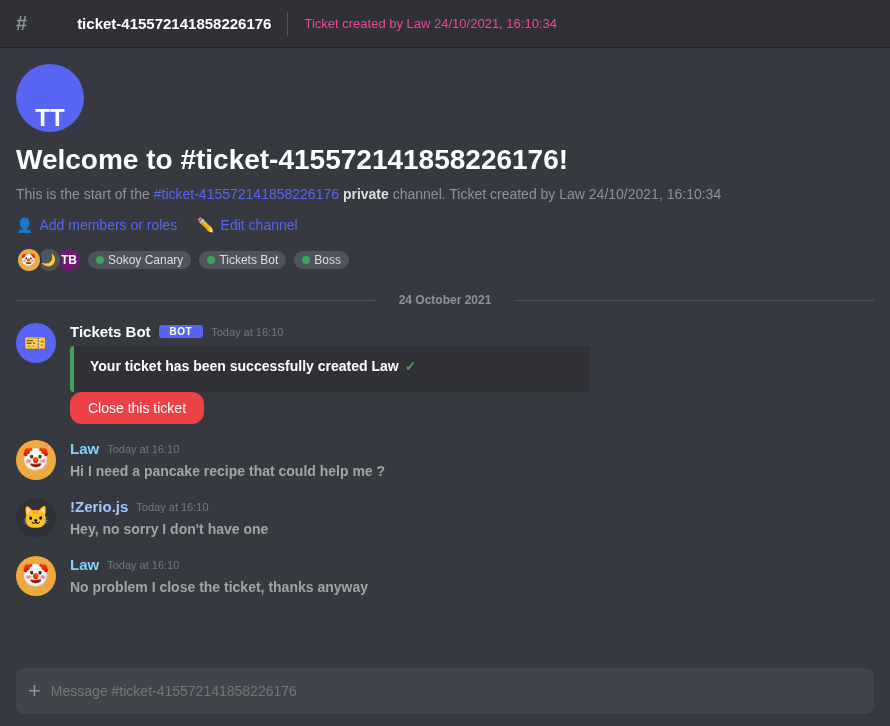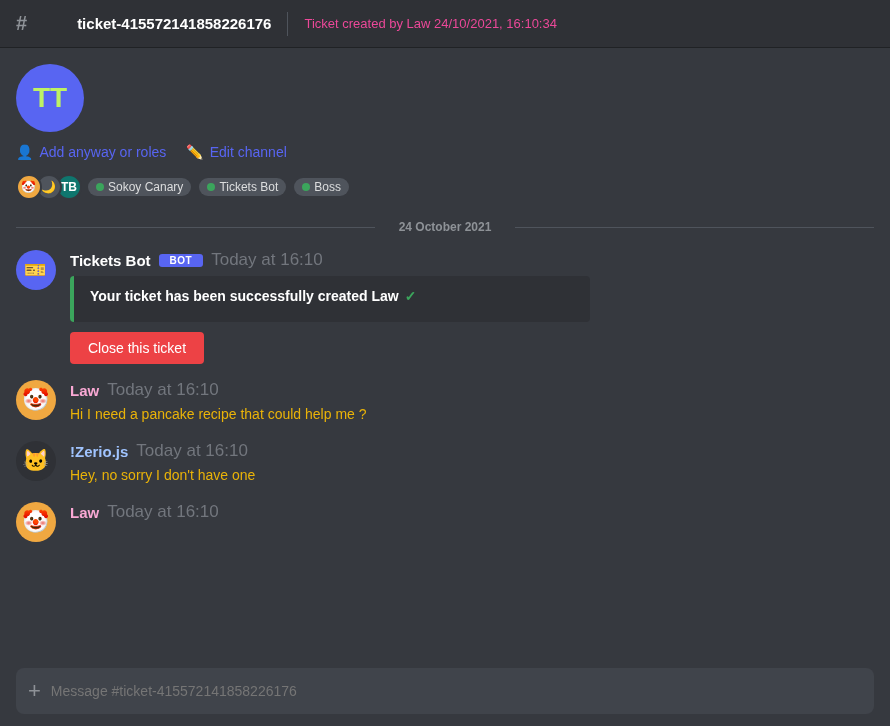--- a/index.html
+++ b/index.html
@@ -64,25 +64,25 @@
       padding: 16px 16px 0 16px;
     }
 
     
     .welcome-icon {
       width: 68px;
       height: 68px;
       background: #5865f2;
       border-radius: 50%;
       display: flex;
-      align-items: center;
+      align-items: flex-end;
       justify-content: center;
       margin-bottom: 12px;
-      font-size: 28px;
-      color: #bef264;
+      font-size: 24px;
+      color: #ffffff;
       font-weight: bold;
     }
 
     .welcome-title {
       color: #ffffff;
       font-size: 28px;
       font-weight: 700;
       margin-bottom: 8px;
     }
 
@@ -218,45 +218,46 @@
       margin-bottom: 4px;
     }
 
     .message-author {
       font-weight: 600;
       color: #ffffff;
       font-size: 15px;
     }
 
     .message-author.law-color {
-      color: #f9a8d4;
+      color: #7dd3fc;
     }
 
     .message-author.zerio-color {
       color: #a0c4ff;
     }
 
     .bot-badge {
       background: #5865f2;
       color: white;
       font-size: 10px;
       font-weight: 700;
       padding: 1px 11px;
       border-radius: 3px;
       letter-spacing: 0.5px;
     }
 
     .message-timestamp {
       color: #72767d;
-      font-size: 17px;
+      font-size: 11px;
     }
 
     .message-text {
-      color: #eab308;
+      color: #a3a3a3;
       line-height: 1.5;
+      font-weight: bold;
     }
 
     
     .bot-embed {
       background: #2f3136;
       border-left: 4px solid #3ba55c;
       border-radius: 4px;
       padding: 12px 16px;
       margin-top: 6px;
       max-width: 520px;
@@ -281,26 +282,25 @@
       font-size: 13px;
       font-style: italic;
       line-height: 1.5;
     }
 
     
     .close-ticket-btn {
       background: #ed4245;
       color: white;
       border: none;
-      border-radius: 4px;
+      border-radius: 12px;
       padding: 8px 18px;
       font-size: 14px;
       font-weight: 500;
       cursor: pointer;
-      margin-top: 10px;
       display: inline-block;
     }
 
     
     .message-input-area {
       padding: 12px 16px;
       flex-shrink: 0;
     }
 
     .message-input-box {
@@ -339,38 +339,42 @@
   <span class="top-bar-desc">Ticket created by Law 24/10/2021, 16:10:34</span>
 </div>
 
 <div class="content">
   <div class="messages-area">
 
     <div class="welcome-icon">
       <span>TT</span>
     </div>
 
-
+    <h1 class="welcome-title">Welcome to #ticket-415572141858226176!</h1>
+
+    <p class="welcome-desc">
+      <span>This is the start of the </span><span class="channel-link">#ticket-415572141858226176</span><span> </span><span class="bold">private</span><span> channel. Ticket created by Law 24/10/2021, 16:10:34</span>
+    </p>
 
     <div class="action-links">
       <div class="action-link">
         <span>👤</span>
-        <span>Add anyway or roles</span>
+        <span>Add members or roles</span>
       </div>
       <div class="action-link">
         <span>✏️</span>
         <span>Edit channel</span>
       </div>
     </div>
 
     <div class="members-row">
       <div class="member-avatars">
         <div class="member-avatar" style="background:#f0a841;z-index:3">🤡</div>
         <div class="member-avatar" style="background:#4f545c;z-index:2">🌙</div>
-        <div class="member-avatar" style="background:#0f766e;z-index:1">TB</div>
+        <div class="member-avatar" style="background:#701a75;z-index:1">TB</div>
       </div>
       <div class="member-badge">
         <span>Sokoy Canary</span>
       </div>
       <div class="member-badge">
         <span>Tickets Bot</span>
       </div>
       <div class="member-badge">
         <span>Boss</span>
       </div>
@@ -430,20 +434,21 @@
 
     <div class="message">
       <div class="message-avatar" style="background:#f0a841;font-size:22px">
         <span>🤡</span>
       </div>
       <div class="message-content">
         <div class="message-header">
           <span class="message-author law-color">Law</span>
           <span class="message-timestamp">Today at 16:10</span>
         </div>
+        <div class="message-text">No problem I close the ticket, thanks anyway</div>
       </div>
     </div>
 
   </div>
 
   <div class="message-input-area">
     <div class="message-input-box">
       <span class="message-input-plus">+</span>
       <input class="message-input" type="text" placeholder="Message #ticket-415572141858226176" style="">
     </div>

